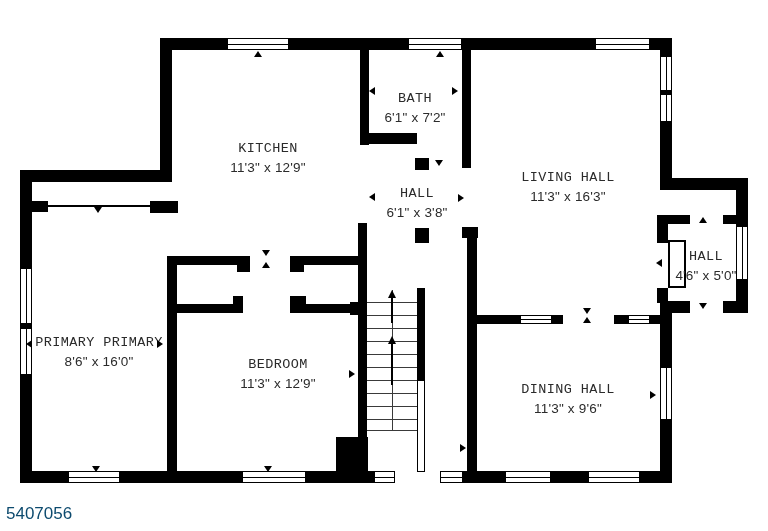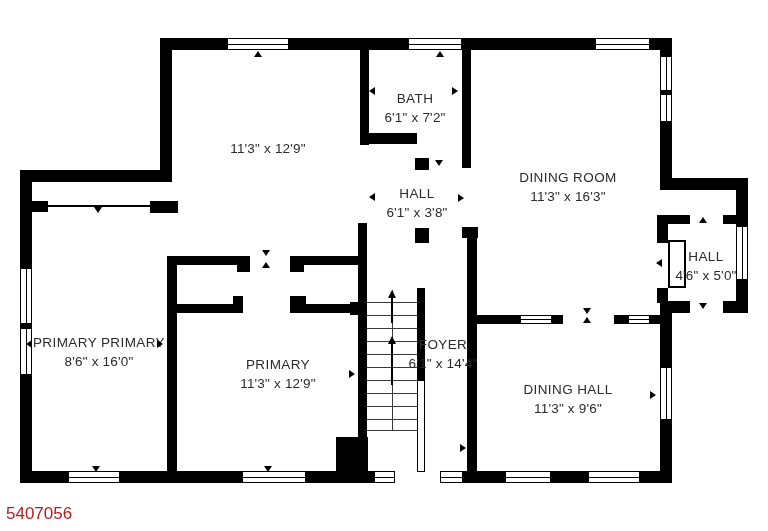--- a/index.html
+++ b/index.html
@@ -6,23 +6,23 @@
   .plan {
     position:relative; width:768px; height:531px; background:#fff;
     font-family:"Liberation Sans", sans-serif; overflow:hidden;
   }
   .wall { position:absolute; background:#000; z-index:1; }
   .thinline { position:absolute; background:#000; z-index:1; }
   .window { position:absolute; background:#fff; border:1.5px solid #000; box-sizing:border-box; z-index:2; }
   .window.h::after { content:""; position:absolute; left:0; right:0; top:50%; height:1px; margin-top:-0.5px; background:#000; }
   .window.v::after { content:""; position:absolute; top:0; bottom:0; left:50%; width:1px; margin-left:-0.5px; background:#000; }
   .room-label { position:absolute; z-index:3; text-align:center; color:#2b2b2b; }
-  .room-name { font-size:13.5px; letter-spacing:0.4px; line-height:19px; }
+  .room-name { font-size:13.5px; letter-spacing:0.4px; line-height:19px;font-family:Liberation Mono, monospace; }
   .room-dims { font-size:13.5px; letter-spacing:0.2px; line-height:19px; }
-  .id-label { position:absolute; left:6px; top:504px; font-size:17px; color:#b91c1c; z-index:3; }
+  .id-label { position:absolute; left:6px; top:504px; font-size:17px; color:#0c4a6e; z-index:3; }
   .arr { position:absolute; width:0; height:0; z-index:4; }
   .arr.up    { border-left:4px solid transparent; border-right:4px solid transparent; border-bottom:6px solid #000; }
   .arr.down  { border-left:4px solid transparent; border-right:4px solid transparent; border-top:6px solid #000; }
   .arr.left  { border-top:4px solid transparent; border-bottom:4px solid transparent; border-right:6px solid #000; }
   .arr.right { border-top:4px solid transparent; border-bottom:4px solid transparent; border-left:6px solid #000; }
   .stairs {
     position:absolute; left:367px; top:290px; width:50px; height:140px; z-index:1;
     background:repeating-linear-gradient(to bottom, transparent 0, transparent 12px, #3a3a3a 12px, #3a3a3a 13px);
     border-bottom:1px solid #3a3a3a;
   }
@@ -128,49 +128,46 @@
   <div class="arr down" style="left:92px;top:466px"></div>
   <div class="arr up" style="left:254px;top:51px"></div>
   <div class="arr up" style="left:436px;top:51px"></div>
   <div class="arr up" style="left:699px;top:217px"></div>
   <div class="arr down" style="left:699px;top:303px"></div>
   <div class="arr left" style="left:656px;top:259px"></div>
   <div class="arr down" style="left:583px;top:308px"></div>
   <div class="arr up" style="left:583px;top:317px"></div>
 
   <div class="room-label" style="left:188px;top:139px;width:160px">
+    <div class="room-name">KITCHEN</div>
     <div class="room-dims">11'3" x 12'9"</div>
   </div>
   <div class="room-label" style="left:355px;top:89px;width:120px">
     <div class="room-name">BATH</div>
     <div class="room-dims">6'1" x 7'2"</div>
   </div>
   <div class="room-label" style="left:357px;top:184px;width:120px">
     <div class="room-name">HALL</div>
     <div class="room-dims">6'1" x 3'8"</div>
   </div>
   <div class="room-label" style="left:488px;top:168px;width:160px">
-    <div class="room-name">DINING ROOM</div>
+    <div class="room-name">LIVING HALL</div>
     <div class="room-dims">11'3" x 16'3"</div>
   </div>
   <div class="room-label" style="left:646px;top:247px;width:120px">
     <div class="room-name">HALL</div>
     <div class="room-dims">4'6" x 5'0"</div>
   </div>
   <div class="room-label" style="left:19px;top:333px;width:160px">
     <div class="room-name">PRIMARY PRIMARY</div>
     <div class="room-dims">8'6" x 16'0"</div>
   </div>
   <div class="room-label" style="left:198px;top:355px;width:160px">
-    <div class="room-name">PRIMARY</div>
+    <div class="room-name">BEDROOM</div>
     <div class="room-dims">11'3" x 12'9"</div>
-  </div>
-  <div class="room-label" style="left:383px;top:335px;width:120px">
-    <div class="room-name">FOYER</div>
-    <div class="room-dims">6'1" x 14'4"</div>
   </div>
   <div class="room-label" style="left:488px;top:380px;width:160px">
     <div class="room-name">DINING HALL</div>
     <div class="room-dims">11'3" x 9'6"</div>
   </div>
 
   <div class="id-label">5407056</div>
 
 </div>
 

